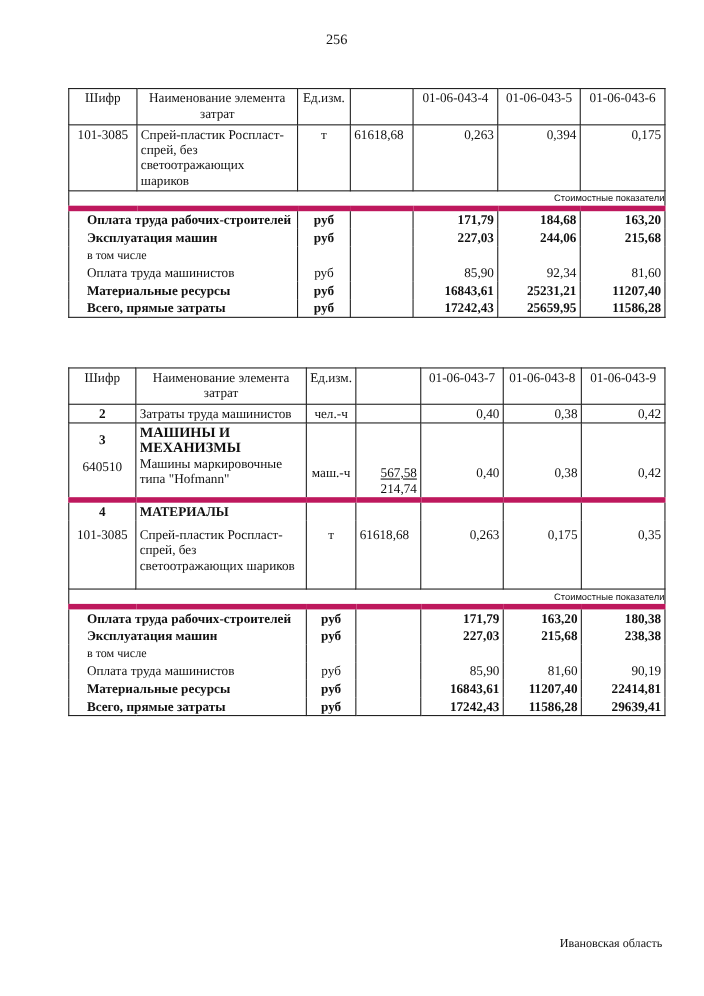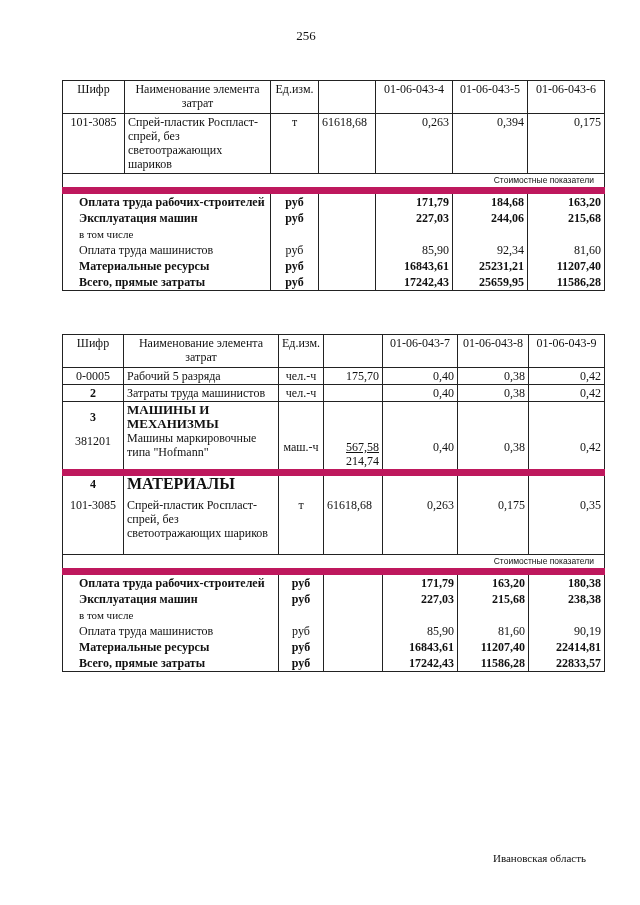--- a/index.html
+++ b/index.html
@@ -3,28 +3,28 @@
 <meta charset="utf-8">
 <style>
   html, body { margin:0; padding:0; background:#fff; }
   body { width:640px; height:905px; position:relative; font-family:"Liberation Serif", serif; color:#111; font-size:12px; overflow:hidden; }
   .page-num { position:absolute; top:28px; left:0; width:612px; text-align:center; font-size:13px; }
   .tbl { position:absolute; left:62px; width:542px; border-collapse:collapse; table-layout:fixed;border-radius:30px; }
   .tbl td { border:1px solid #222; padding:1px 3px; vertical-align:top; line-height:14px; }
   .c { text-align:center; }
   .r { text-align:right; }
   .b { font-weight:bold; }
-  .sec td { font-family:"Liberation Sans", sans-serif; font-size:8.5px; text-align:right; padding:1px 10px; line-height:11px; }
+  .sec td { font-family:"Liberation Sans", sans-serif; font-size:8.5px; text-align:right; padding:1px 0; line-height:11px; }
   .u { text-decoration:underline; }
   .head td { height:30px; }
-  .footer { position:absolute; top:852px; right:54px; font-size:11px; }
+  .footer { position:absolute; top:852px; right:38px; font-size:11px; }
   #t1 { top:80px; }
   #t2 { top:334px; }
   .blk td { border-top:none; border-bottom:none; }
-  .blk.first td { border-top:7px solid #be185d; }
+  .blk.first td { border-top:5px solid #be185d; }
   .blk.last td { border-bottom:1px solid #222; }
 </style>
 </head>
 <body>
 
 <div class="page-num">256</div>
 
 <table class="tbl" id="t1">
   <colgroup>
     <col style="width:62px">
@@ -121,59 +121,50 @@
   <tbody>
       <tr class="head">
     <td class="c">Шифр</td>
     <td class="c">Наименование элемента затрат</td>
     <td class="c">Ед.изм.</td>
     <td></td>
     <td class="c">01-06-043-7</td>
     <td class="c">01-06-043-8</td>
     <td class="c">01-06-043-9</td>
   </tr>
-  <tr class="blk last">
-    <td class="c">0-0005</td>
-    <td>Рабочий 5 разряда</td>
-    <td class="c">чел.-ч</td>
-    <td class="r">175,70</td>
-    <td class="r">0,40</td>
-    <td class="r">0,38</td>
-    <td class="r">0,42</td>
-  </tr>
   <tr>
     <td class="c b">2</td>
     <td>Затраты труда машинистов</td>
     <td class="c">чел.-ч</td>
     <td></td>
     <td class="r">0,40</td>
     <td class="r">0,38</td>
     <td class="r">0,42</td>
   </tr>
   <tr>
     <td class="c" style="padding-top:8px">
       <div class="b">3</div>
-      <div style="margin-top:10px">381201</div>
+      <div style="margin-top:10px">640510</div>
     </td>
     <td>
       <div class="b" style="font-size:13px">МАШИНЫ И МЕХАНИЗМЫ</div>
       <div>Машины маркировочные типа "Hofmann"</div>
     </td>
     <td class="c" style="padding-top:38px">маш.-ч</td>
     <td class="r" style="padding-top:38px">
       <div class="u">567,58</div>
       <div>214,74</div>
     </td>
     <td class="r" style="padding-top:38px">0,40</td>
     <td class="r" style="padding-top:38px">0,38</td>
     <td class="r" style="padding-top:38px">0,42</td>
   </tr>
   <tr class="blk first">
     <td class="c b">4</td>
-    <td class="b" style="font-size:16px">МАТЕРИАЛЫ</td>
+    <td class="b" style="font-size:12px">МАТЕРИАЛЫ</td>
     <td></td>
         <td></td>
         <td></td>
         <td></td>
         <td></td>
   </tr>
   <tr class="blk last" style="height:62px">
     <td class="c" style="padding-top:6px">101-3085</td>
     <td style="padding-top:6px">Спрей-пластик Роспласт-спрей, без светоотражающих шариков</td>
     <td class="c" style="padding-top:6px">т</td>
@@ -224,18 +215,18 @@
     <td class="r b">16843,61</td>
     <td class="r b">11207,40</td>
     <td class="r b">22414,81</td>
   </tr>
   <tr class="blk last">
     <td colspan="2" class="b" style="padding-left:16px">Всего, прямые затраты</td>
     <td class="c b">руб</td>
     <td></td>
     <td class="r b">17242,43</td>
     <td class="r b">11586,28</td>
-    <td class="r b">22833,57</td>
+    <td class="r b">29639,41</td>
   </tr>
 </tbody>
   </table>
 
 <div class="footer">Ивановская область</div>
 
 </body></html>

